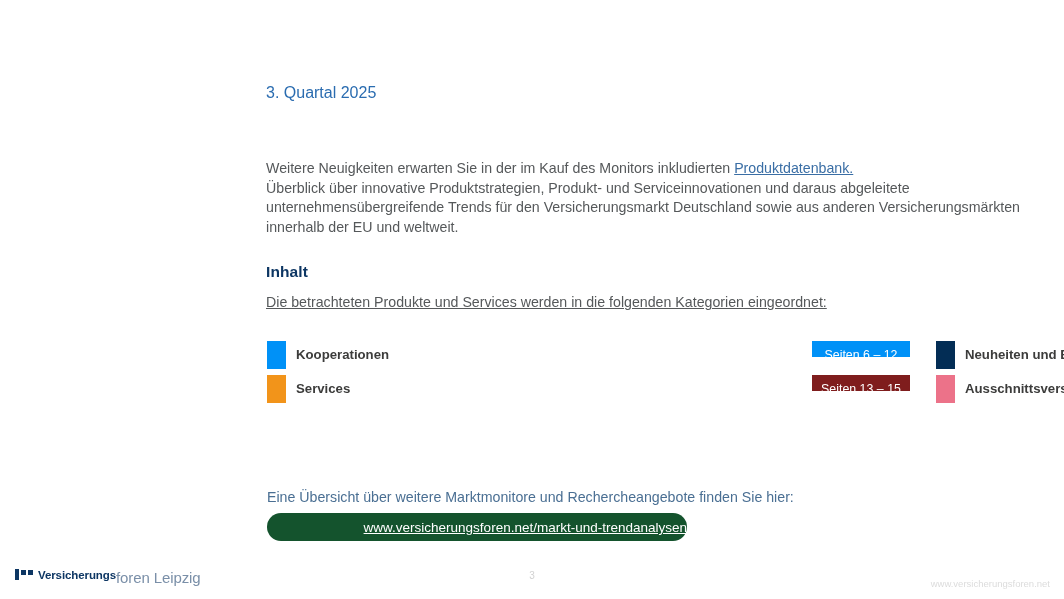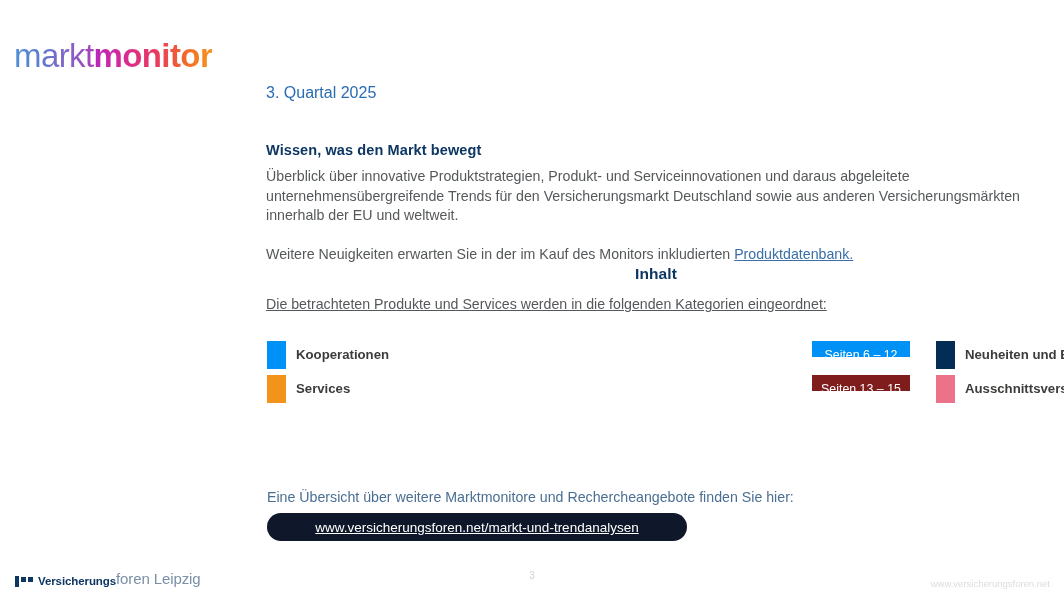--- a/index.html
+++ b/index.html
@@ -97,25 +97,25 @@
   }
   .para-spaced {
     margin-top: 19px;
   }
   .inline-link {
     color: #3a6ea5;
     text-decoration: underline;
     cursor: pointer;
   }
   .inhalt-head {
+    margin-top: 25px;
     font-size: 15.5px;
     font-weight: 700;
     color: #0d3663;
     line-height: 20px;
-    text-align: center;
   }
   .inhalt-para {
     margin-top: 11px;
     text-decoration: underline;
   }
 
   
   .cat-wrap {
     position: absolute;
     left: 267px;
@@ -170,23 +170,23 @@
     color: #4a6f93;
     line-height: 20px;
     white-space: nowrap;
   }
   .cta-btn {
     position: absolute;
     left: 267px;
     top: 513px;
     width: 420px;
     height: 28px;
-    background: #0f172a;
+    background: #14532d;
     border-radius: 14px;
-    text-align: center;
+    text-align: right;
     line-height: 28px;
     cursor: pointer;
     border: none;
     padding: 0;
   }
   .cta-btn-text {
     font-size: 13.5px;
     color: #ffffff;
     text-decoration: underline;
     font-family: "Liberation Sans", sans-serif;
@@ -198,21 +198,21 @@
     left: 0;
     bottom: 0;
     width: 1064px;
     height: 34px;
   }
   .vf-logo {
     position: absolute;
     left: 15px;
     top: 4px;
     display: flex;
-    align-items: flex-end;
+    align-items: flex-start;
     height: 18px;
   }
   .vf-mark {
     display: inline-block;
     width: 19px;
     height: 11px;
     position: relative;
     margin-right: 4px;
   }
   .vf-mark .bar {
@@ -265,30 +265,28 @@
     right: 14px;
     top: 13px;
     font-size: 9.5px;
     color: #dcdcdc;
   }
 </style>
 </head>
 <body>
 
 <div class="header">
-  <div class="logo-markt"><span class="logo-part1">markt</span><span class="logo-part2">monitor</span></div>
   <div class="head-sub">3. Quartal 2025</div>
 </div>
 
 <div class="content">
 
-  <div class="sec-head">Wissen, was den Markt bewegt</div>
+  <p class="para para-spaced"><span>Weitere Neuigkeiten erwarten Sie in der im Kauf des Monitors inkludierten </span><a class="inline-link">Produktdatenbank.</a></p>
+
   <p class="para">Überblick über innovative Produktstrategien, Produkt- und Serviceinnovationen und daraus abgeleitete unternehmensübergreifende Trends für den Versicherungsmarkt Deutschland sowie aus anderen Versicherungsmärkten innerhalb der EU und weltweit.</p>
-
-  <p class="para para-spaced"><span>Weitere Neuigkeiten erwarten Sie in der im Kauf des Monitors inkludierten </span><a class="inline-link">Produktdatenbank.</a></p>
 
   <div class="sec-head inhalt-head">Inhalt</div>
   <p class="para inhalt-para">Die betrachteten Produkte und Services werden in die folgenden Kategorien eingeordnet:</p>
 </div>
 
 <div class="cat-wrap">
 
   <div class="cat-row">
     <div class="col-l">
       <span class="swatch" style="background:#0091f7"></span>

